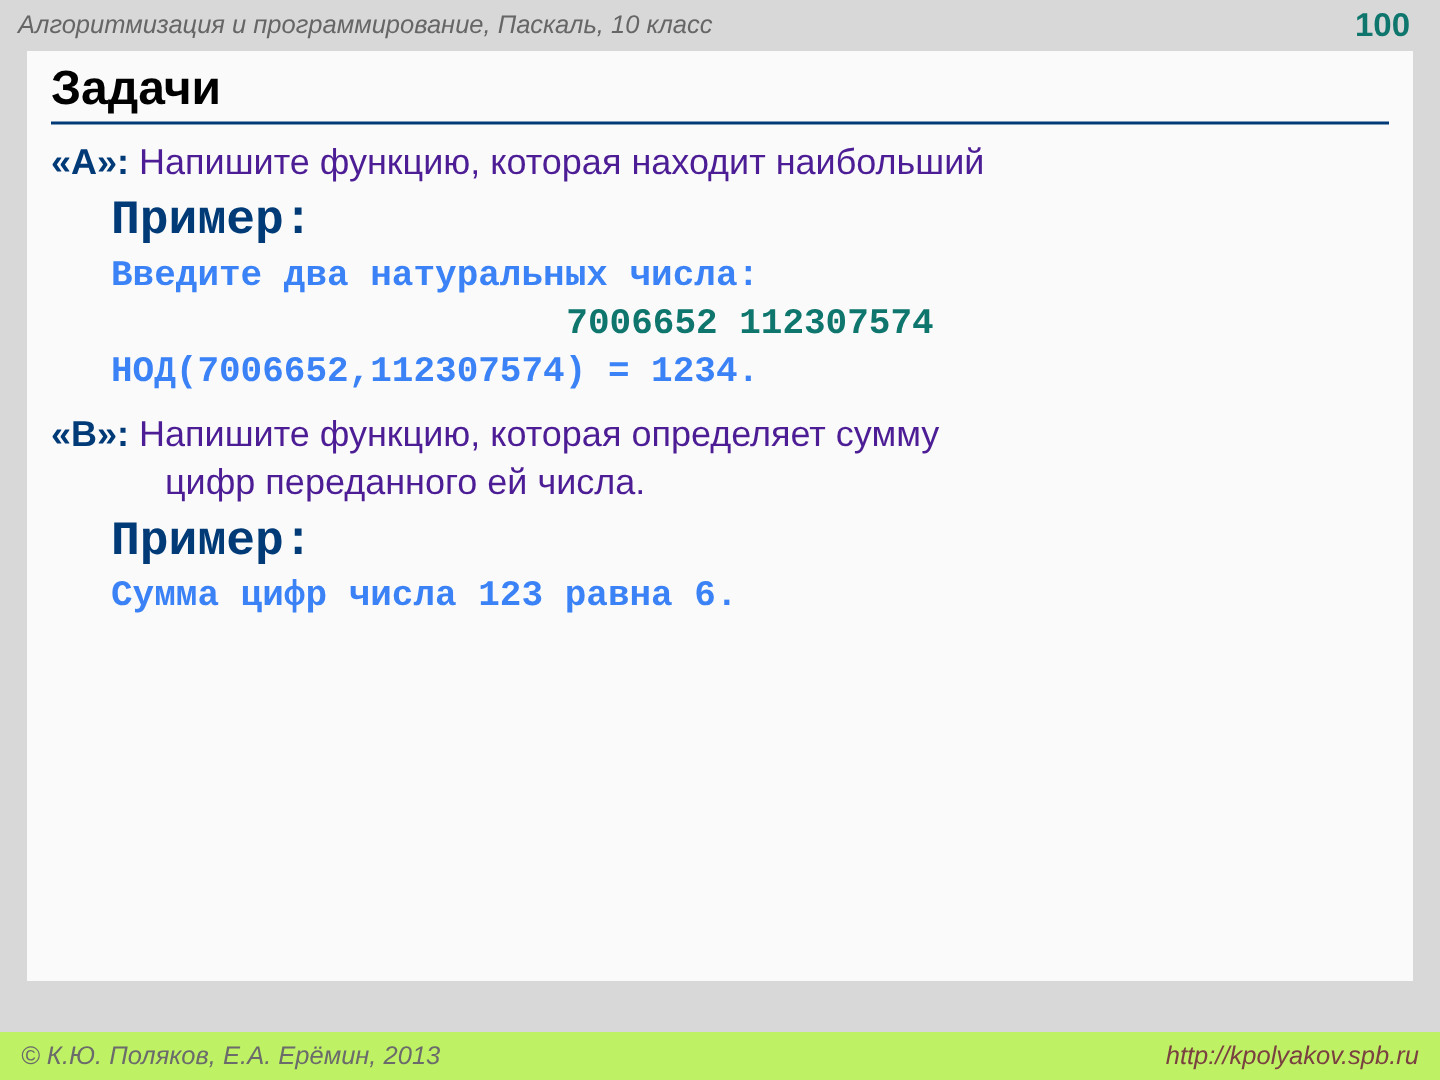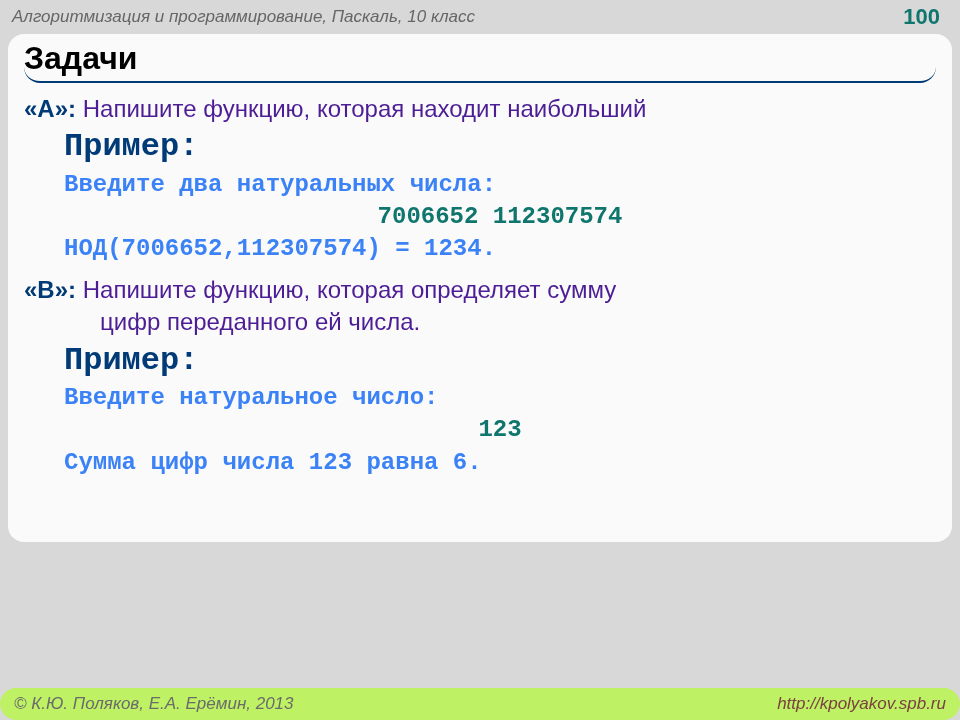--- a/index.html
+++ b/index.html
@@ -1,19 +1,18 @@
 <!DOCTYPE html>
 <html><head>
   <meta charset="utf-8">
   <style>
     * {
       margin: 0;
       padding: 0;
       box-sizing: border-box;
-      border-radius: 16px;
     }
     body {
       width: 960px;
       height: 720px;
       background: #d8d8d8;
       font-family: Arial, sans-serif;
       position: relative;
       overflow: hidden;
     }
     .header-bar {
@@ -29,23 +28,23 @@
     .page-number {
       font-weight: bold;
       font-style: normal;
       font-size: 22px;
       color: #0f766e;
       padding-right: 8px;
       margin-left: 32px;
     }
     .content-area {
       background: #fafafa;
-      margin: 0 8px;
+      margin: 0 18px;
       padding: 6px 16px 16px 16px;
-      height: 508px;
+      height: 620px;
     }
     .slide-title {
       font-size: 32px;
       font-weight: bold;
       color: #000;
       border-bottom: 2px solid #003b77;
       padding-bottom: 4px;
       margin-bottom: 10px;
     }
     .task-block {
@@ -118,22 +117,20 @@
     <span class="example-label">Пример:</span>
     <span class="mono-line">Введите два натуральных числа:</span>
     <span class="mono-line mono-red">7006652 112307574</span>
     <span class="mono-line">НОД(7006652,112307574) = 1234.</span>
   </div>
 
   <div class="task-block">
     <span class="task-label">«B»:</span><span class="task-text"> Напишите функцию, которая определяет сумму</span>
     <span class="task-cont task-text">цифр переданного ей числа.</span>
     <span class="example-label">Пример:</span>
-    <span class="mono-line">Введите натуральное число:</span>
-    <span class="mono-line mono-red">123</span>
     <span class="mono-line">Сумма цифр числа 123 равна 6.</span>
   </div>
 </div>
 
 <div class="footer-bar">
   <span>© К.Ю. Поляков, Е.А. Ерёмин, 2013</span>
   <span class="footer-link">http://kpolyakov.spb.ru</span>
 </div>
 
 </body></html>

